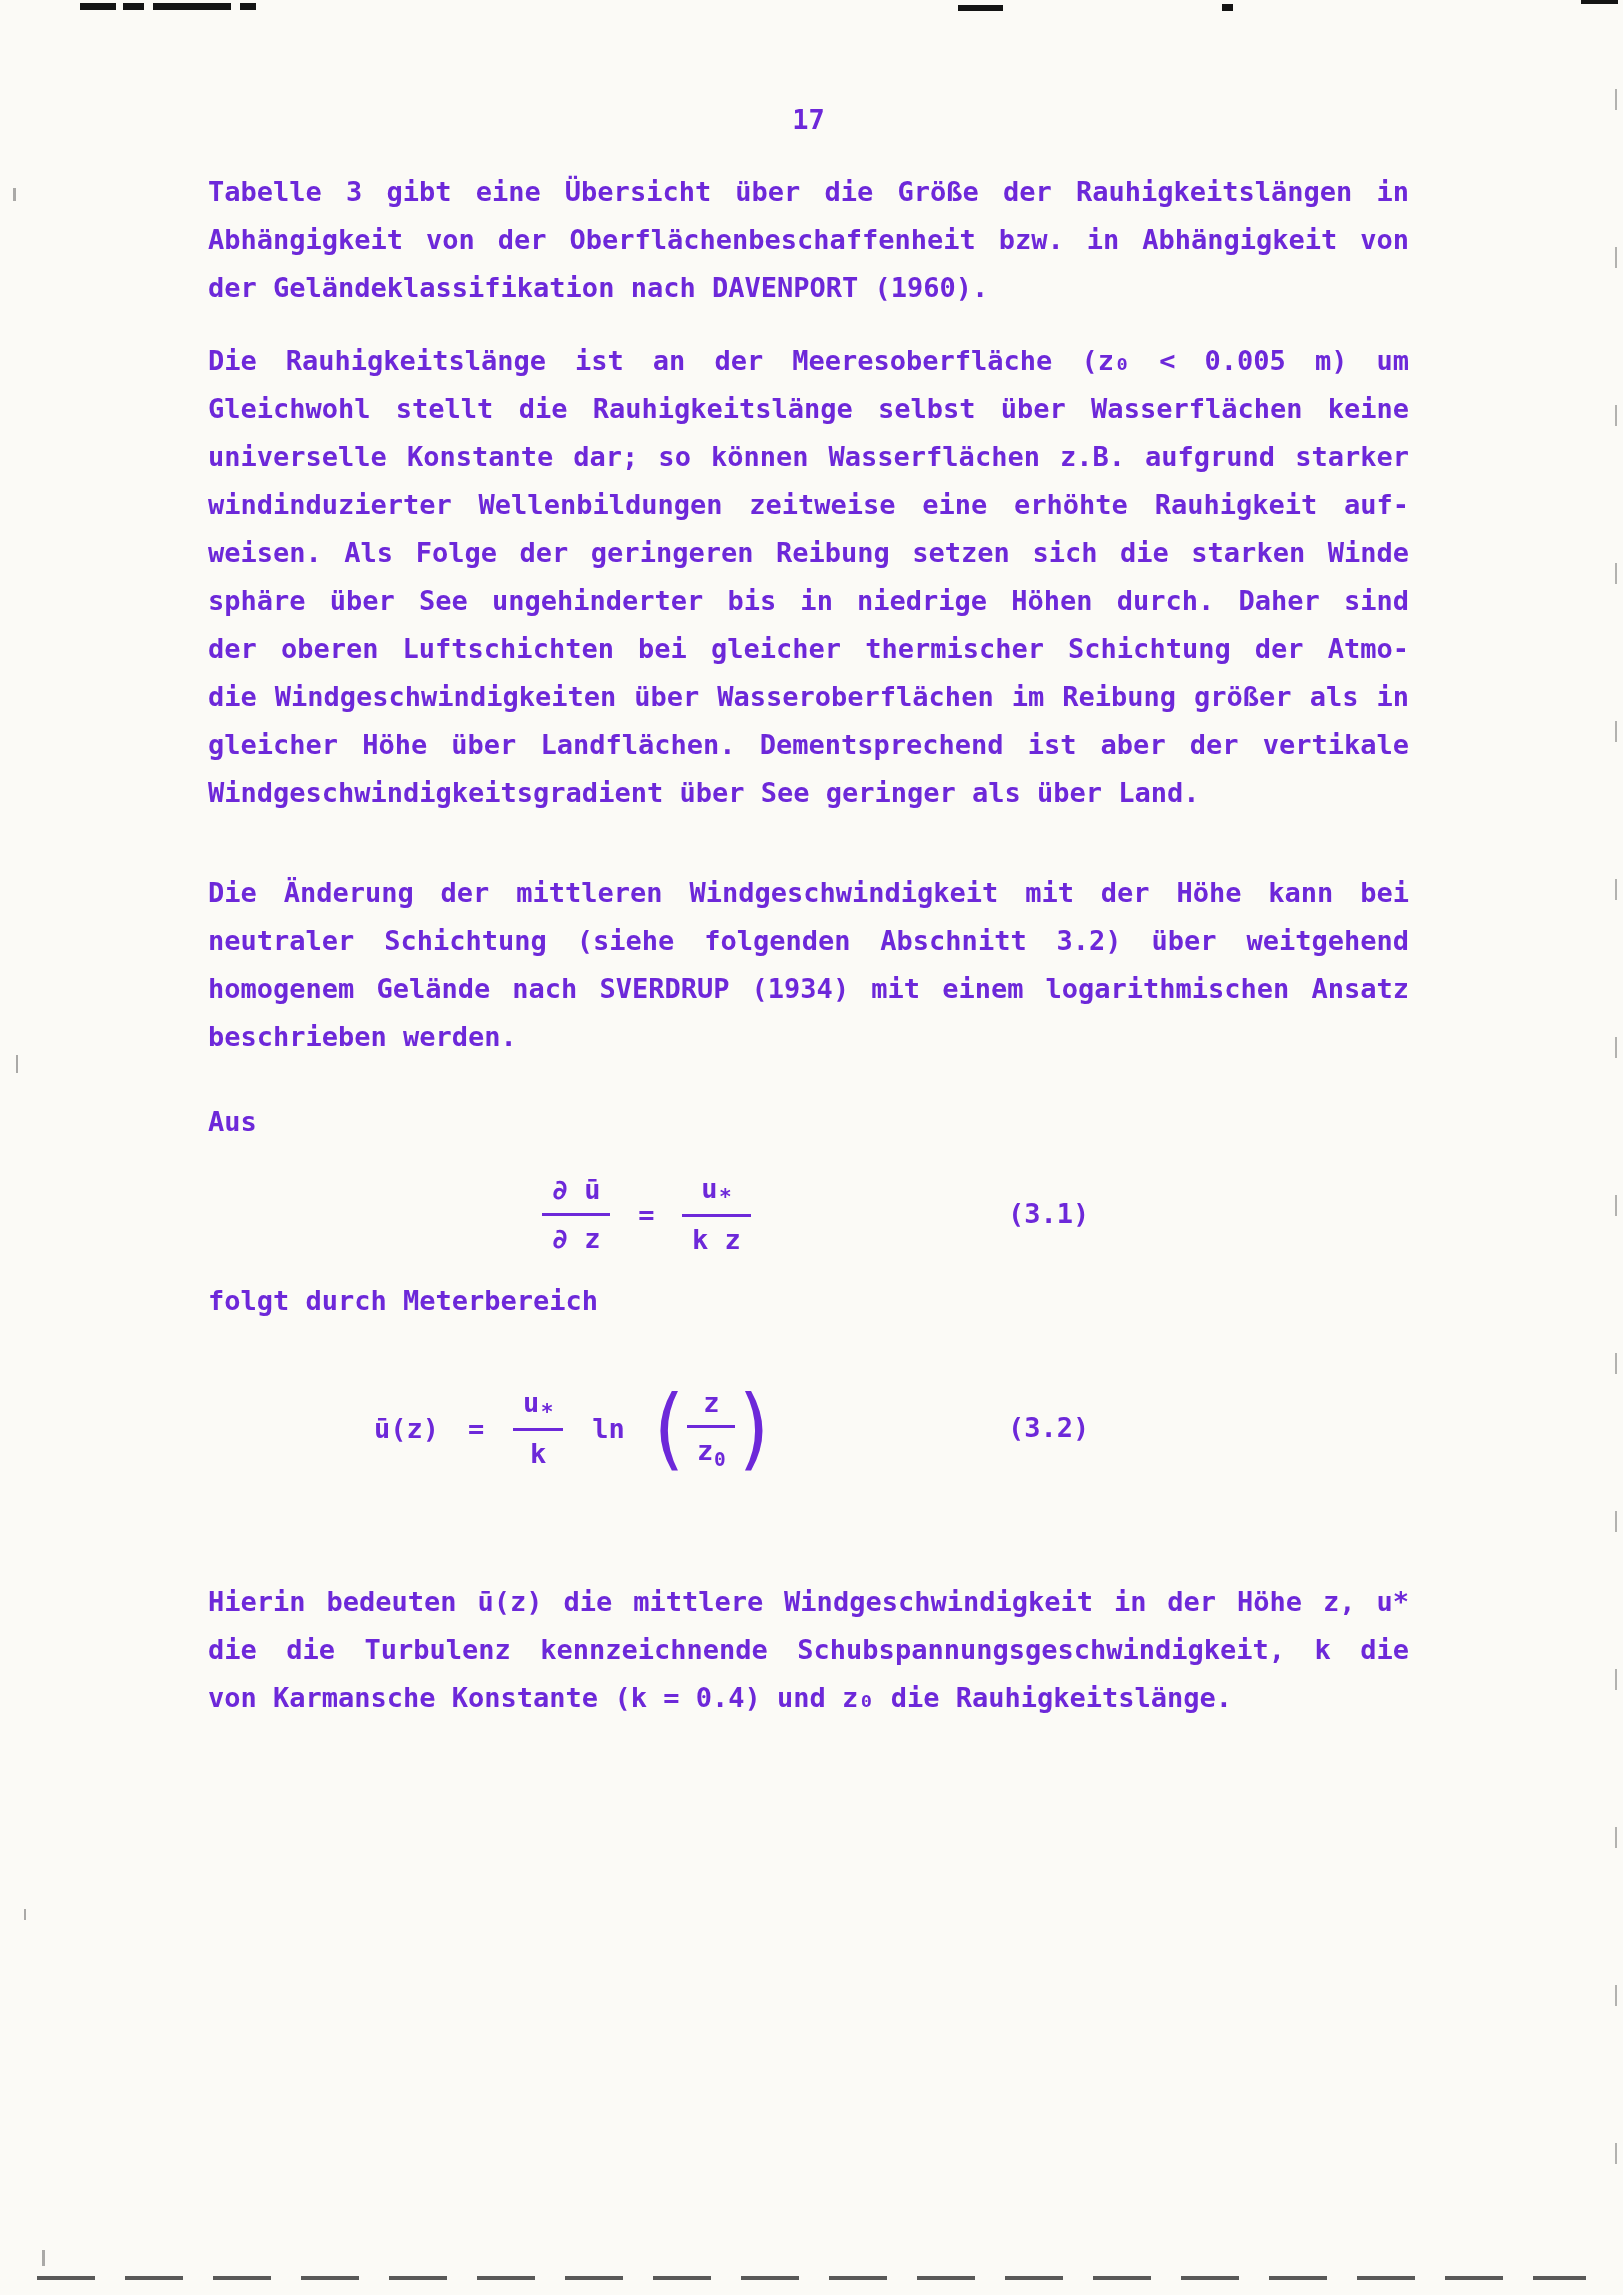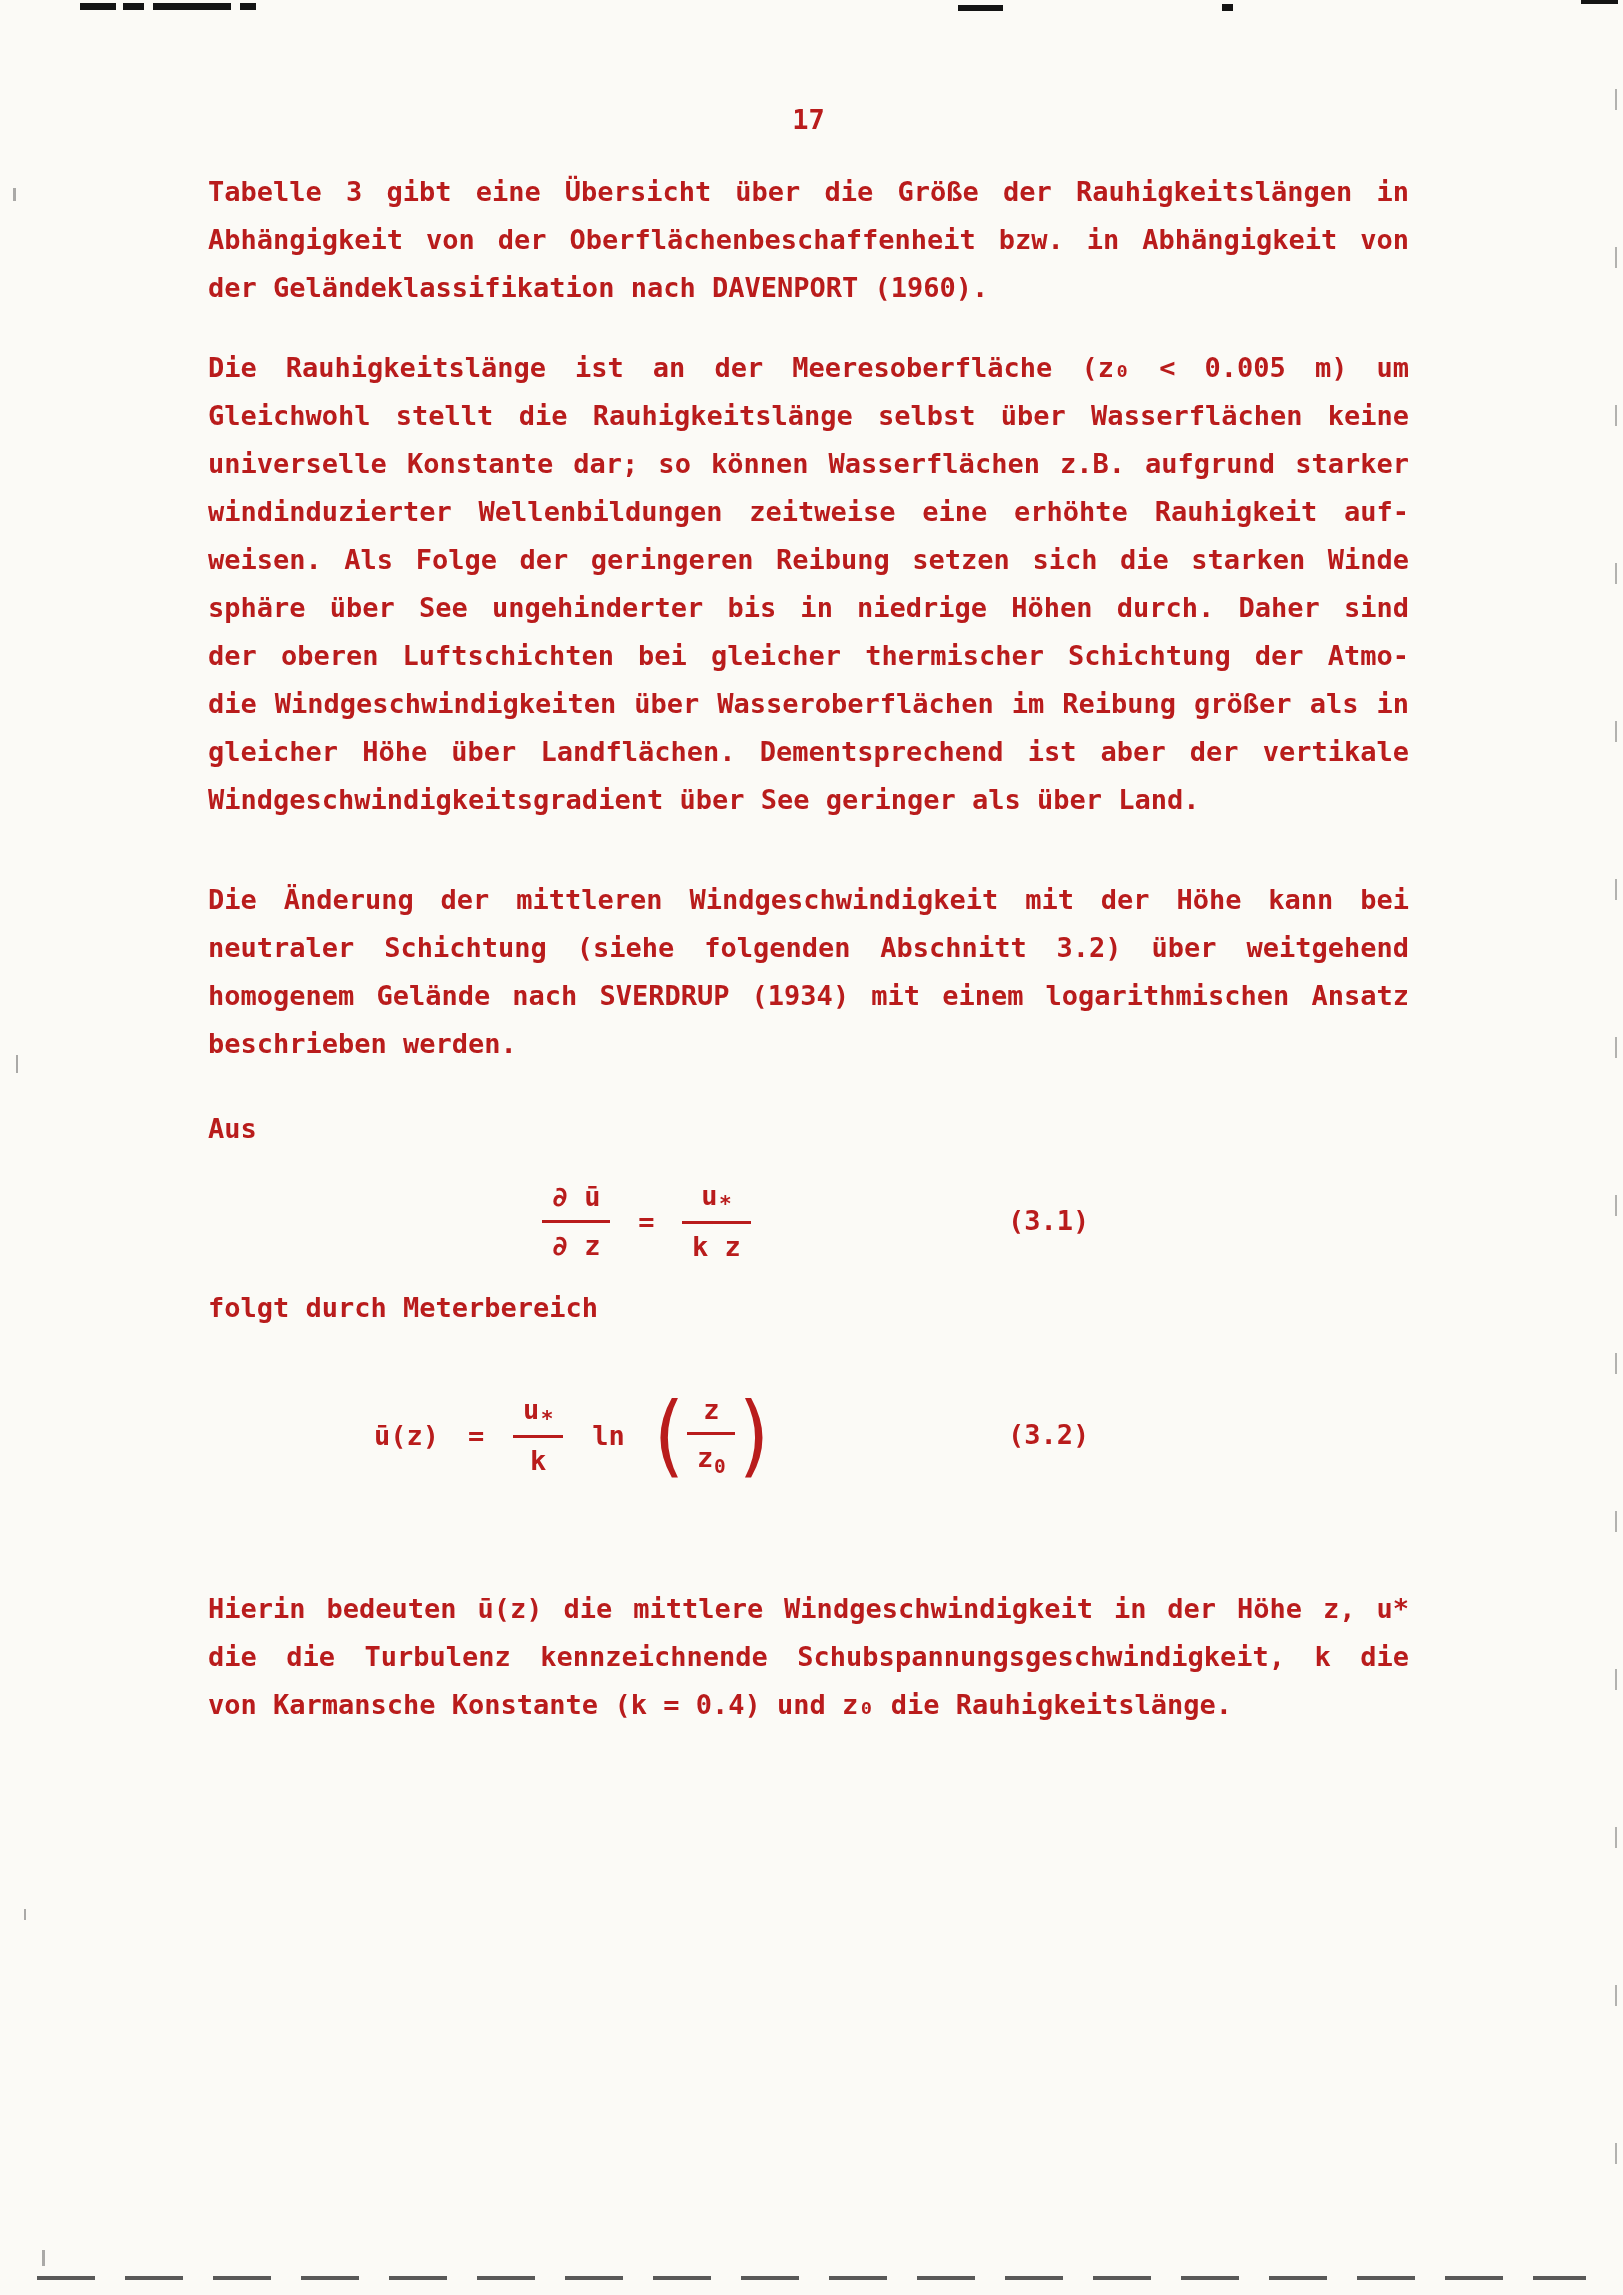--- a/index.html
+++ b/index.html
@@ -2,39 +2,39 @@
 <html style="font-size:13px"><head>
 <meta charset="utf-8">
 <style>
   * { margin:0; padding:0; box-sizing:border-box; }
   html,body { background:#e8e8e4; }
   .page {
     position:relative;
     width:1623px;
     height:2295px;
     background:#fbfaf6;
-    color:#b91c1c;
+    color:#6d28d9;
     font-family:"DejaVu Sans Mono", monospace;
     font-weight:700;
     font-size:27px;
     line-height:48px;
     overflow:hidden;
   }
   .content {
     position:absolute;
     left:208px;
     top:0;
     width:1201px;
   }
   .page-num { padding-top:96px; text-align:center; }
   .tline { text-align:justify; text-align-last:justify; }
   .tline.tlast { text-align-last:left; }
 
   .mt30 { margin-top:24px; }
-  .mt42 { margin-top:32px; }
+  .mt42 { margin-top:25px; }
   .mt64 { margin-top:52px; }
   .mt45 { margin-top:37px; }
   .mt24 { margin-top:19.5px; }
   .mt18 { margin-top:14.6px; }
   .mt52 { margin-top:42px; }
   .mt54 { margin-top:44px; }
 
   
   .equation { position:relative; display:flex; align-items:center; min-height:97px; }
   .eq-row { display:inline-flex; align-items:center; column-gap:28px; }

